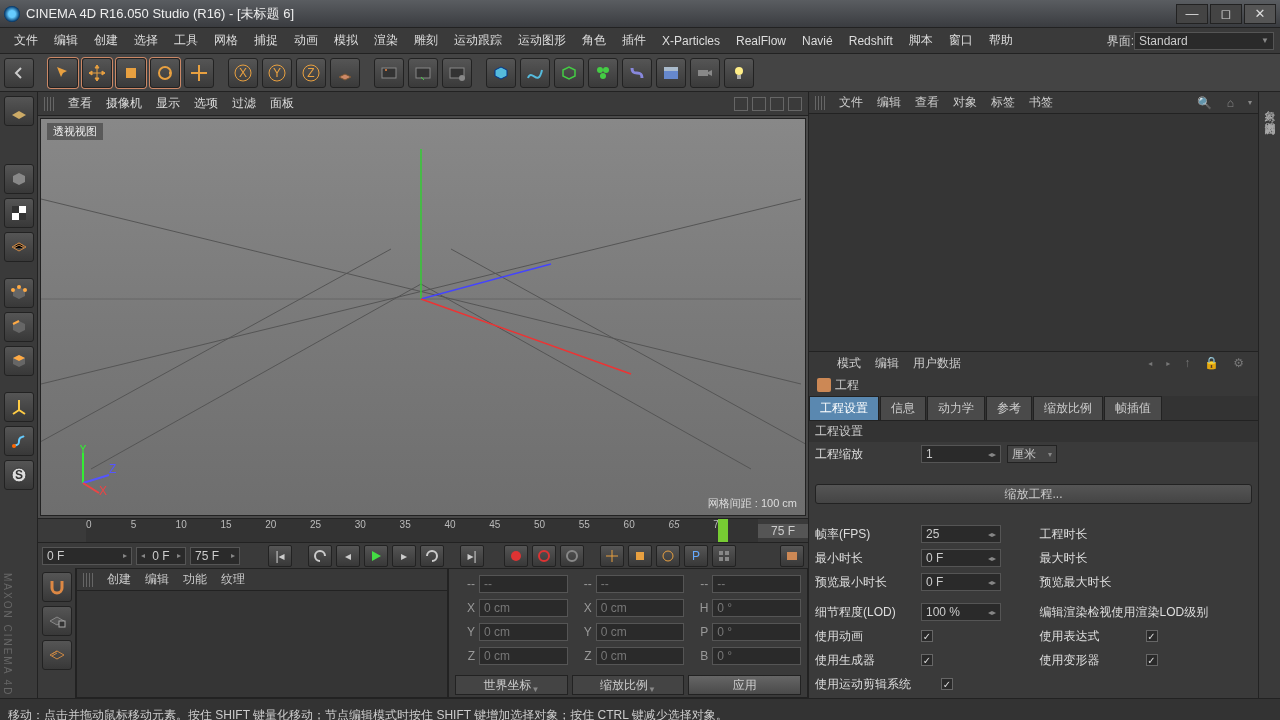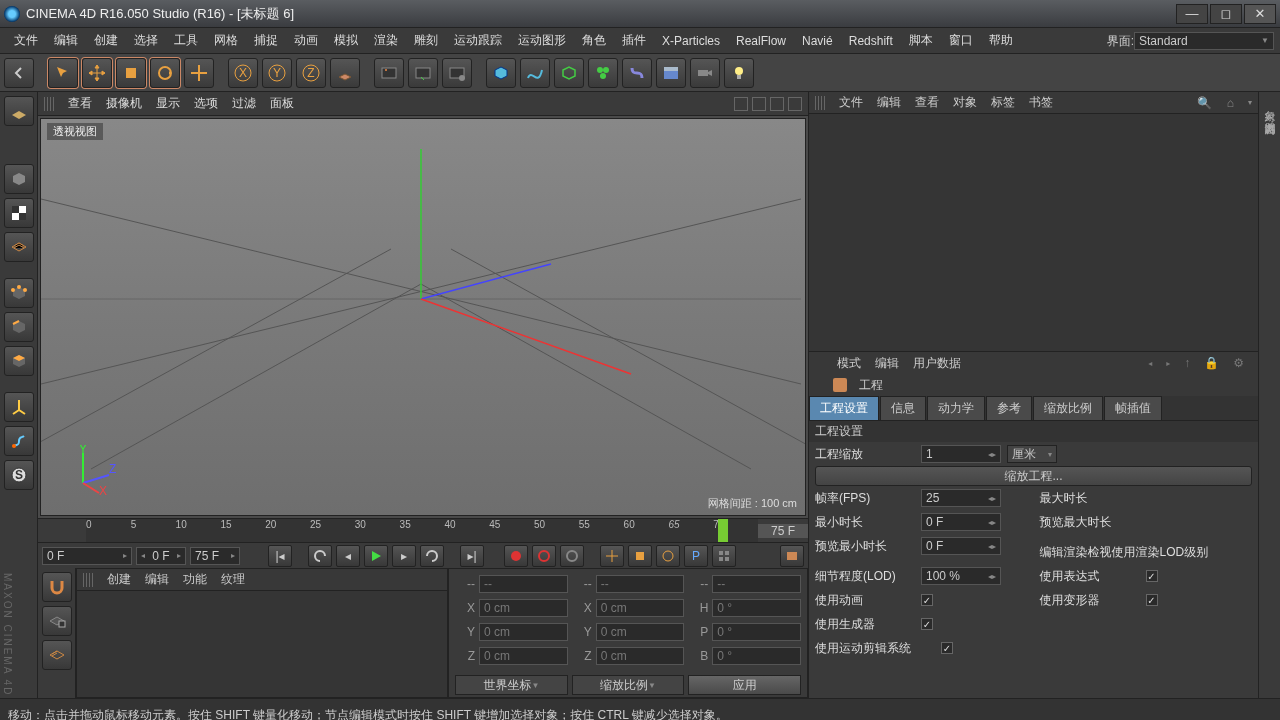--- a/index.html
+++ b/index.html
@@ -46,38 +46,38 @@
 .bottom-panels { display:flex; height:130px; }
 .panel { background:#3a3a3a; border:1px solid #222; display:flex; flex-direction:column; }
 .leftpane { width:38px; background:#3a3a3a; border-right:1px solid #222; display:flex; flex-direction:column; align-items:center; padding-top:4px; gap:4px; }
 .panelmenu { height:22px; display:flex; align-items:center; gap:14px; padding:0 6px; background:#383838; border-bottom:1px solid #222; }
 .panelmenu .grip { width:10px; height:14px; background:repeating-linear-gradient(90deg,#666 0 1px,transparent 1px 3px); }
 .coordpanel { width:360px; }
 .coordgrid { flex:1; display:grid; grid-template-columns:20px 1fr 20px 1fr 20px 1fr; grid-auto-rows:22px; gap:2px 4px; padding:4px 6px; align-items:center; }
 .coordgrid .lbl { color:#999; text-align:right; }
 .coordgrid .val { height:18px; background:#2a2a2a; border:1px solid #555; padding:0 4px; color:#777; display:flex; align-items:center; }
 .coordbtns { display:flex; gap:4px; padding:2px 6px; }
-.coordbtns .combo { flex:1; height:20px; background:#444; border:1px solid #222; display:flex; align-items:center; justify-content:center; color:#999; }
+.coordbtns .combo { flex:1; height:20px; background:#444; border:1px solid #222; display:flex; align-items:flex-end; justify-content:center; color:#999; }
 .rightside { width:450px; display:flex; flex-direction:column; background:#3a3a3a; border-left:1px solid #222; }
 .objmgr { height:260px; border-bottom:1px solid #222; display:flex; flex-direction:column; }
 .objmgr .body { flex:1; background:#353535; }
 .attrmgr { flex:1; display:flex; flex-direction:column; overflow:hidden; }
 .attrmgr .hdr { height:22px; display:flex; align-items:center; gap:14px; padding:0 14px; background:#383838; }
-.attrmgr .titlebar2 { height:22px; display:flex; align-items:center; gap:12px; padding:0 24px; background:#383838; }
+.attrmgr .titlebar2 { height:22px; display:flex; align-items:center; gap:4px; padding:0 8px; background:#383838; }
 .attrmgr .titlebar2 .picon { width:14px; height:14px; background:#c85; border-radius:2px; }
 .tabstrip { display:flex; background:#333; border-bottom:1px solid #222; }
 .tab { padding:3px 10px; background:#4a4a4a; border:1px solid #222; border-bottom:none; margin-right:1px; cursor:pointer; }
 .tab.active { background:#5a88b0; color:#fff; }
 .section-hdr { background:#333; padding:2px 6px; color:#ccc; }
 .proprow { display:flex; align-items:center; height:24px; padding:0 6px; gap:6px; }
 .proprow .plabel { width:100px; color:#ddd; }
 .proprow .pfield { width:80px; height:18px; background:#2a2a2a; border:1px solid #555; padding:0 4px; display:flex; align-items:center; justify-content:space-between; }
 .proprow .pcombo { width:50px; height:18px; background:#444; border:1px solid #222; display:flex; align-items:center; padding:0 4px; justify-content:space-between; }
 .proprow .pcheck { width:12px; height:12px; background:#2a2a2a; border:1px solid #666; display:flex; align-items:center; justify-content:center; color:#ddd; font-size:10px; }
-.widebtn { margin:0 6px; height:20px; background:linear-gradient(#555,#444); border:1px solid #222; border-radius:3px; display:flex; align-items:center; justify-content:center; }
+.widebtn { margin:18px 6px; height:20px; background:linear-gradient(#555,#444); border:1px solid #222; border-radius:3px; display:flex; align-items:center; justify-content:center; }
 .statusbar { height:34px; background:#333; display:flex; align-items:center; padding:0 8px; border-top:1px solid #222; }
 .tri { font-size:8px; color:#888; }
 </style>
 </head>
 <body>
 
 <div class="titlebar">
   <div class="appicon"></div>
   <div class="title">CINEMA 4D R16.050 Studio (R16) - [未标题 6]</div>
   <div class="spacer"></div>
@@ -631,20 +631,23 @@
               <div class="plabel">使用生成器</div>
               <div class="pcheck">✓</div>
             </div>
           <div class="proprow">
               <div class="plabel" style="width:120px">使用运动剪辑系统</div>
               <div class="pcheck">✓</div>
             </div>
         </div>
         <div style="flex:1">
           <div class="proprow">
+              <div class="plabel">工程时长</div>
+            </div>
+          <div class="proprow">
               <div class="plabel">最大时长</div>
             </div>
           <div class="proprow">
               <div class="plabel">预览最大时长</div>
             </div>
           <div style="height:6px"></div>
           <div class="proprow">
               <div class="plabel" style="width:auto">编辑渲染检视使用渲染LOD级别</div>
             </div>
           <div class="proprow">

